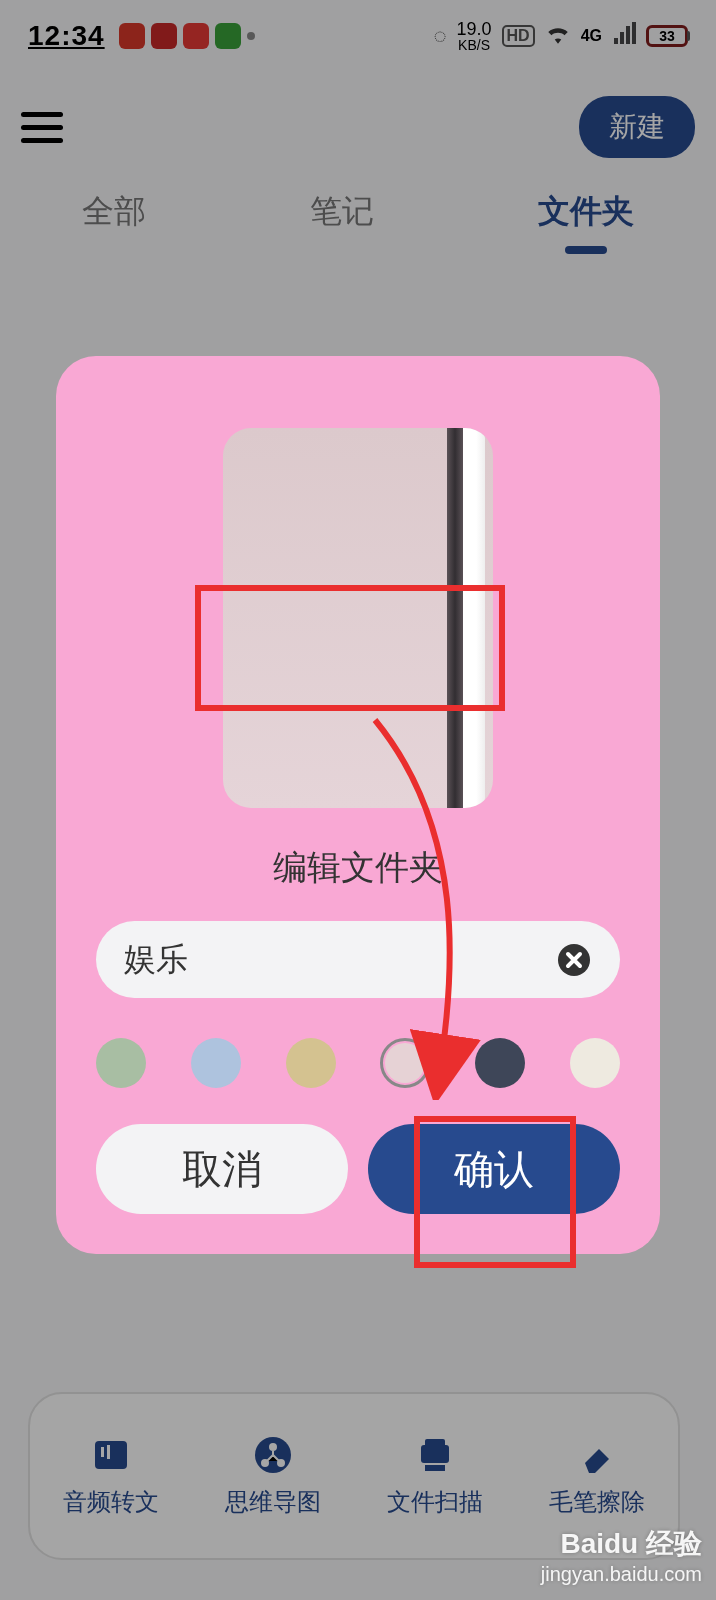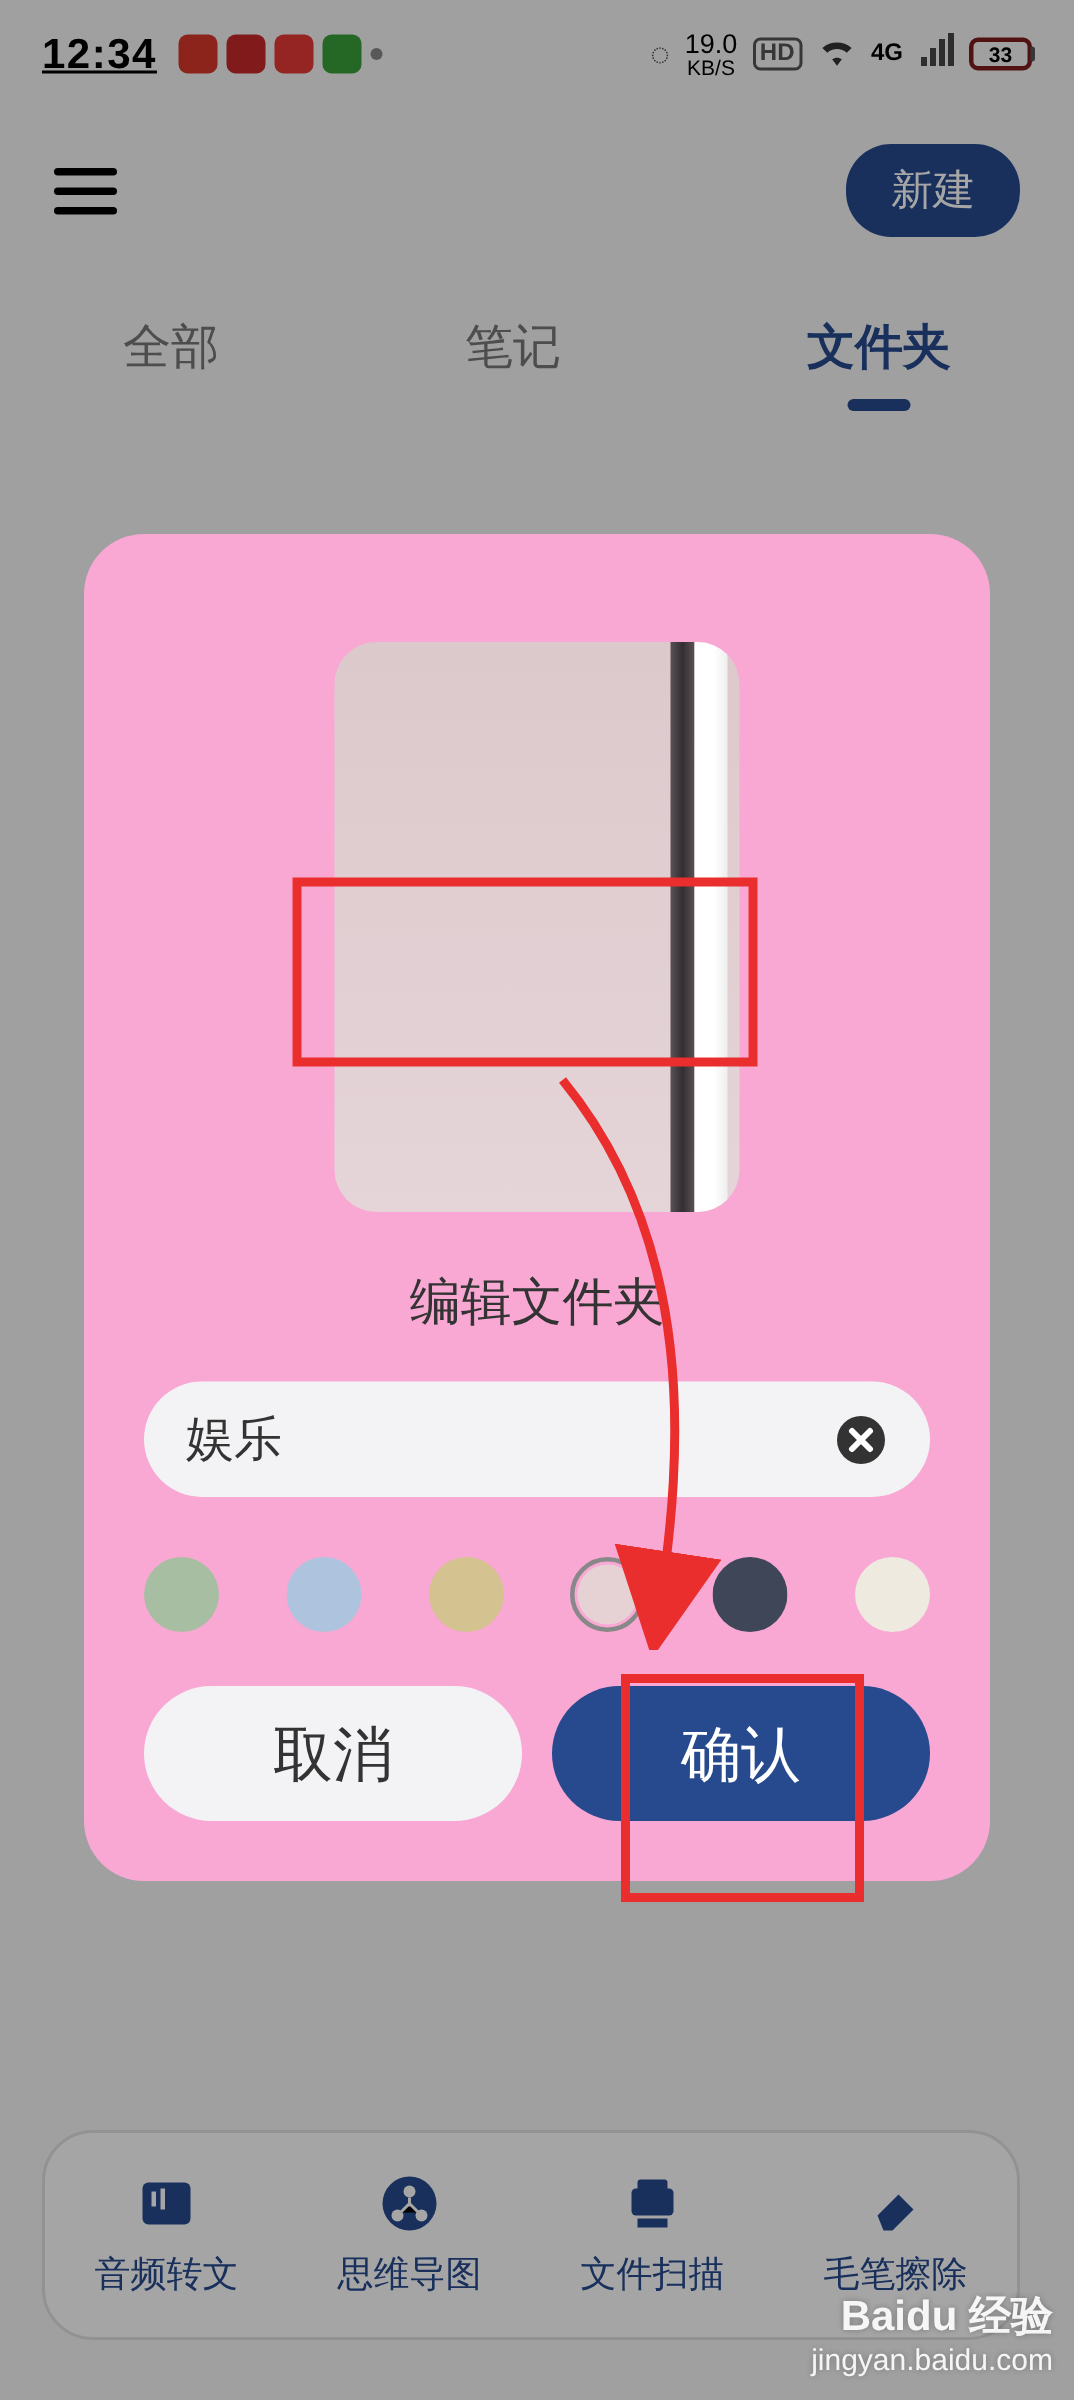--- a/index.html
+++ b/index.html
@@ -14,31 +14,31 @@
   .status-right { display: flex; align-items: center; gap: 10px; font-size: 20px; font-weight: 500; }
   .net-speed { display: flex; flex-direction: column; align-items: center; line-height: 1; font-size: 18px; }
   .net-unit { font-size: 14px; }
   .hd-badge { border: 2px solid #555; border-radius: 5px; padding: 0 3px; font-size: 16px; font-weight: 700; color: #555; }
   .wifi-ic, .signal-ic { font-size: 24px; color: #333; }
   .battery { display: flex; align-items: center; gap: 3px; }
   .batt-box { width: 42px; height: 22px; border: 3px solid #7f1d1d; border-radius: 6px; display: flex; align-items: center; justify-content: center; font-size: 14px; font-weight: 600; position: relative; }
   .batt-box::after { content: ""; width: 3px; height: 10px; background: #555; border-radius: 0 2px 2px 0; position: absolute; right: -5px; }
   .water-drop { font-size: 22px; color: #555; }
 
-  .app-header { height: 110px; display: flex; justify-content: space-between; align-items: center; padding: 0 36px; }
+  .app-header { height: 110px; display: flex; justify-content: space-between; align-items: center; padding: 0 21px; }
   .hamburger { display: flex; flex-direction: column; gap: 8px; cursor: pointer; }
   .hamburger span { width: 42px; height: 5px; background: #000; border-radius: 3px; }
   .new-btn { background: #274a8e; color: #fff; border-radius: 30px; padding: 12px 30px; font-size: 28px; border: none; }
 
-  .tabs { height: 100px; display: flex; justify-content: space-around; align-items: center; font-size: 32px; color: #777; }
+  .tabs { height: 100px; display: flex; justify-content: space-around; align-items: flex-start; font-size: 32px; color: #777; }
   .tab { position: relative; padding: 8px 4px; }
   .tab.active { color: #274a8e; font-weight: 600; }
   .tab.active::after { content: ""; position: absolute; bottom: -12px; left: 50%; transform: translateX(-50%); width: 42px; height: 8px; background: #274a8e; border-radius: 4px; }
 
-  .bottom-toolbar { position: absolute; bottom: 40px; left: 28px; right: 36px; height: 140px; border: 2px solid #e0e0e0; border-radius: 34px; display: flex; justify-content: space-around; align-items: center; background: #fdfdfd; }
+  .bottom-toolbar { position: absolute; bottom: 40px; left: 28px; right: 36px; height: 168px; border: 2px solid #e0e0e0; border-radius: 34px; display: flex; justify-content: space-around; align-items: center; background: #fdfdfd; }
   .tool-item { display: flex; flex-direction: column; align-items: center; gap: 10px; color: #274a8e; font-size: 24px; }
   .tool-icon { width: 42px; height: 42px; display: flex; align-items: center; justify-content: center; font-size: 36px; }
 
   .dim { position: absolute; inset: 0; background: rgba(0,0,0,0.35); }
   .modal { position: absolute; top: 356px; left: 56px; right: 56px; bottom: 346px; background: #f9a8d4; border-radius: 40px; overflow: hidden; display: flex; flex-direction: column; }
   .preview-area { height: 440px; display: flex; align-items: center; justify-content: center; position: relative; overflow: hidden; margin-top: 70px; }
   .notebook { width: 270px; height: 380px; border-radius: 28px; position: relative; }
   .nb-main { background: linear-gradient(180deg,#dcc9cc,#e5d4d8); position: relative; overflow: hidden; }
   .nb-main::before { content: ""; position: absolute; top: 0; bottom: 0; right: 30px; width: 16px; background: linear-gradient(90deg,#5a5156,#322e32,#5a5156); }
   .nb-main::after { content: ""; position: absolute; top: 0; bottom: 0; right: 8px; width: 22px; background: linear-gradient(90deg,#fff 60%,#eee); border-radius: 0 10px 10px 0; }

